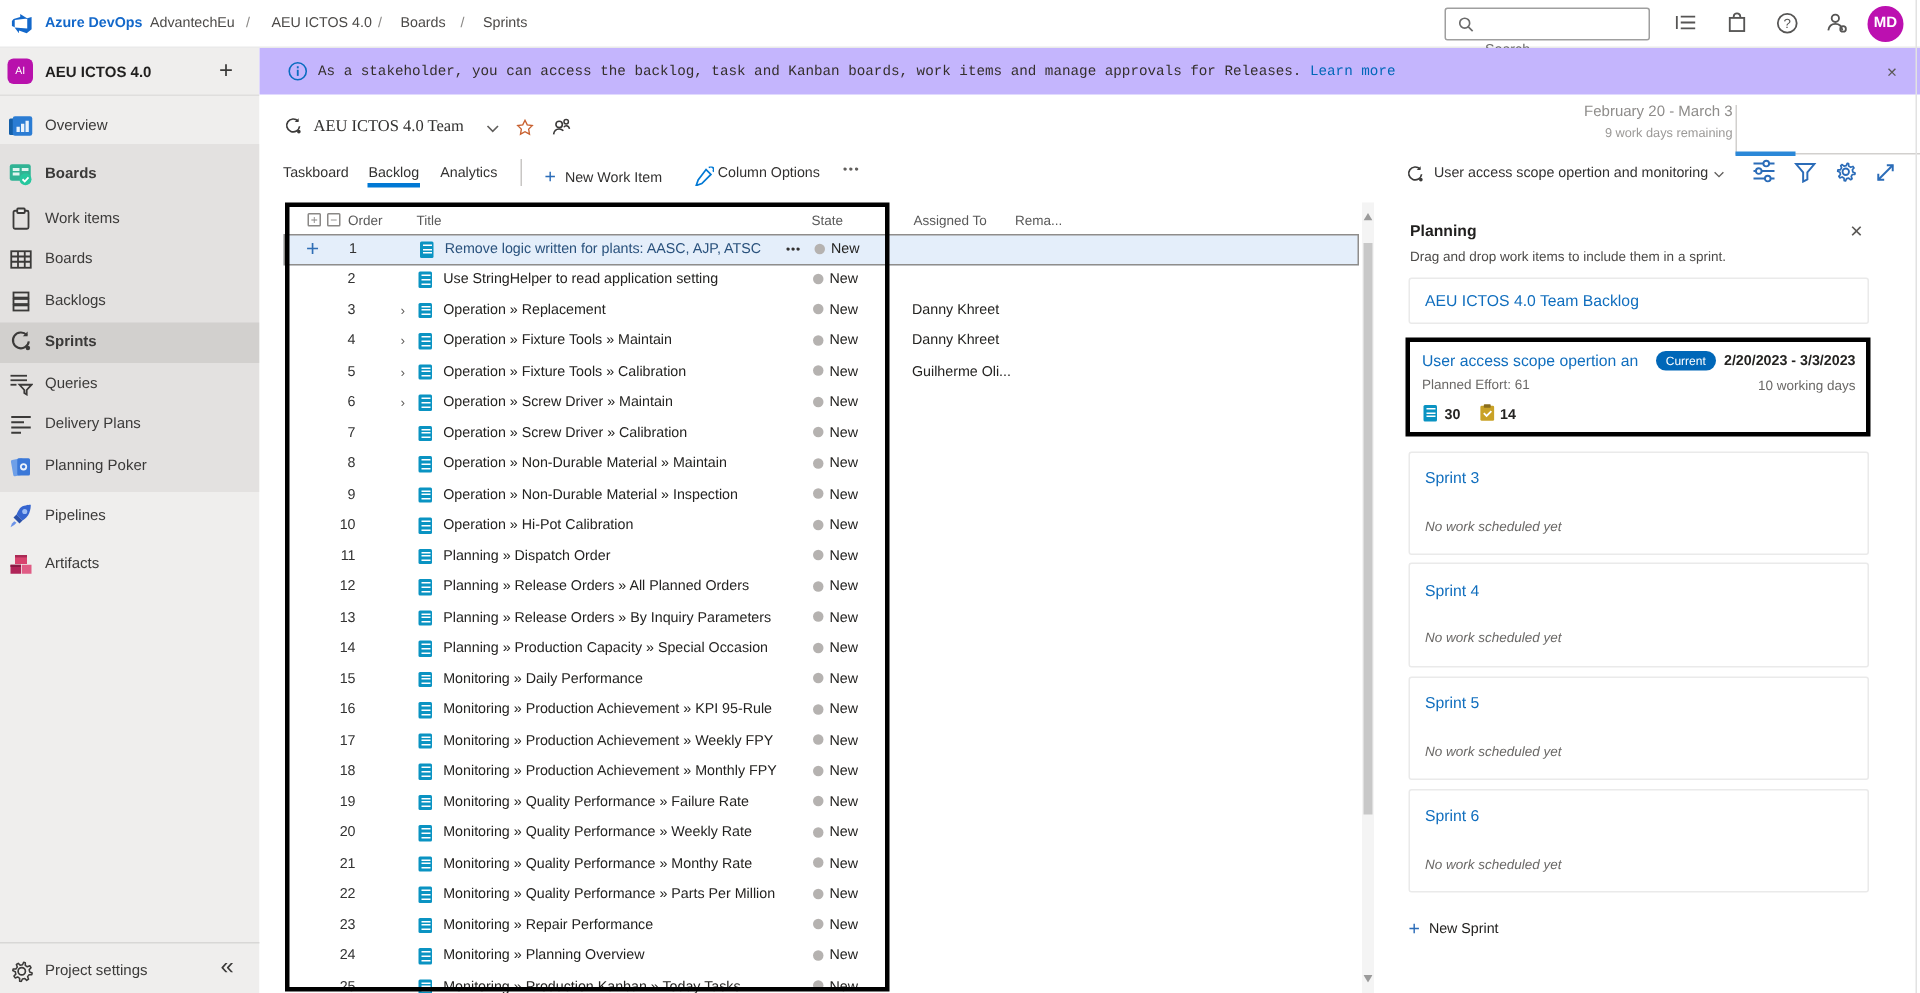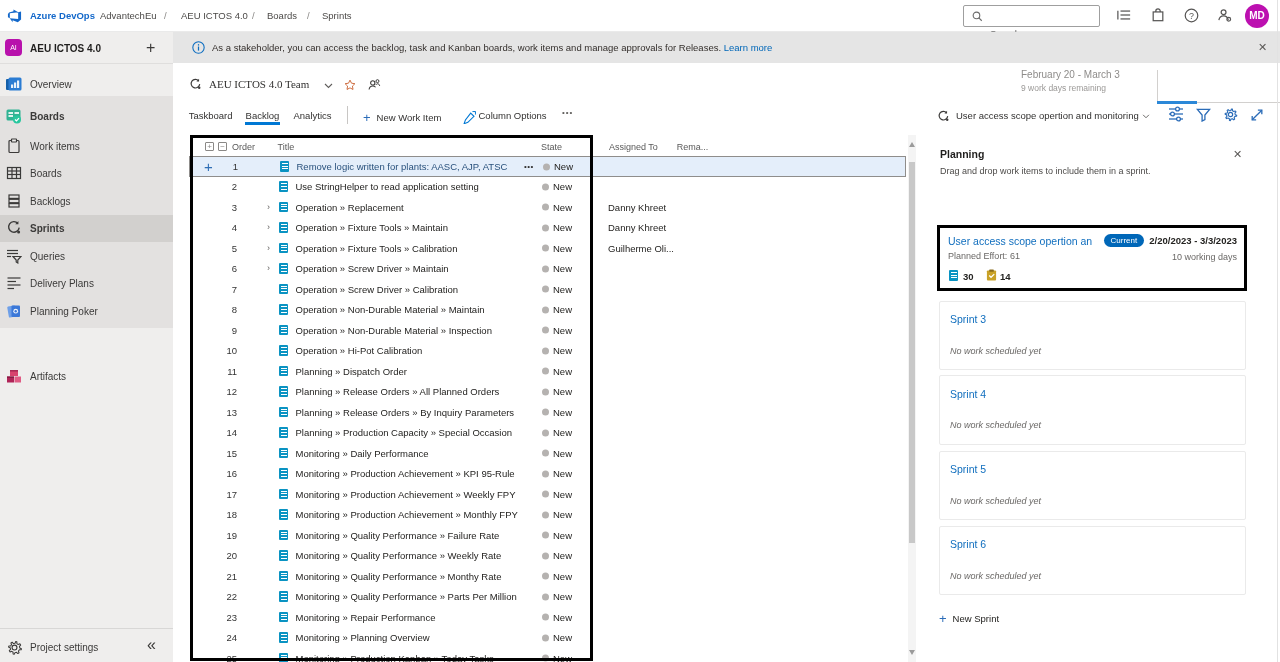--- a/index.html
+++ b/index.html
@@ -31,31 +31,31 @@
 .mitem .mic { position:absolute; left:6px; top:50%; margin-top:-8px; width:16px; height:16px; }
 .mitem .mtx { position:absolute; left:30px; top:50%; transform:translateY(-50%); }
 .hubbg { position:absolute; left:0; top:64px; width:173px; height:232px; background:#e3e1e0; }
 .selbg { position:absolute; left:0; top:182.5px; width:173px; height:27.5px; background:#d2d0ce; }
 #psrow { position:absolute; left:0; top:596px; width:186px; height:34px; border-top:1px solid #d8d7d6; }
 #psrow .mtx { position:absolute; left:30px; top:13px; color:#3b3a39; }
 #collapse { position:absolute; left:147px; top:7px; font-size:16px; color:#3b3a39; }
 
 
 #main { position:absolute; left:173px; top:32px; width:1107px; height:630px; background:#fff; }
-#banner { position:absolute; left:0; top:0; width:1107px; height:31px; background:#e5e5e5; font-size:9.5px; }
+#banner { position:absolute; left:0; top:0; width:1107px; height:31px; background:#c4b5fd; font-size:9.5px;font-family:Liberation Mono, monospace; }
 #banner .itxt { position:absolute; left:39px; top:10px; color:#342f2c; }
 #banner .lm { color:#0067b8; }
 #banner .bx { position:absolute; left:1085px; top:9px; font-size:11px; color:#5a5856; }
 #infoicon { position:absolute; left:19px; top:9px; }
 
 #teamtitle { position:absolute; left:36px; top:46px; font-size:11px; color:#323130;font-family:Liberation Serif, serif; }
 #tstar { position:absolute; left:171px; top:47px; }
 #tppl  { position:absolute; left:194px; top:46px; }
 
-#daterange { position:absolute; left:848px; top:37px; width:171px; }
+#daterange { position:absolute; left:811px; top:37px; width:171px; text-align:right; }
 #daterange .d1 { font-size:10px; color:#8e8c8a; }
 #daterange .d2 { font-size:8.5px; color:#9b9997; margin-top:3px; }
 #datebox { position:absolute; left:984px; top:38px; width:123px; height:33px; background:#fff;
   border-left:1px solid #d2d0ce; border-bottom:1px solid #d2d0ce; }
 #datebox i { position:absolute; left:-1px; bottom:-2px; width:40px; height:3px; background:#2b88d8; }
 
 #tabsrow { position:absolute; left:0; top:73px; width:1107px; height:30px; font-size:9.5px; color:#323130; }
 .tab { position:absolute; top:4.5px; }
 #tabul { position:absolute; left:71.6px; top:16.6px; width:35px; height:3px; background:#0078d4; }
 .vsep { position:absolute; left:173.5px; top:1px; width:1px; height:18px; background:#c8c6c4; }
@@ -254,20 +254,29 @@
     </div>
   <div class="mitem" style="top:265px;height:27.5px;padding-left:38px;">
       <svg class="mic" viewBox="0 0 16 16">
         <rect x="2" y="3" width="8" height="11" rx="1" fill="#6e9fe8" transform="rotate(-10 6 8.5)"></rect>
         <rect x="5.5" y="2.5" width="8.5" height="11.5" rx="1" fill="#3b78d8"></rect>
         <circle cx="9.7" cy="8.2" r="2.4" fill="#fff" opacity="0.9"></circle>
         <circle cx="9.7" cy="8.2" r="1.2" fill="#3b78d8"></circle>
       </svg>
       <span class="mtx">Planning Poker</span>
     </div>
+  <div class="mitem" style="top:296px;height:32px;">
+      <svg class="mic" viewBox="0 0 16 16">
+        <path d="M9 1.5c3-1 5.5-1 5.5-1s.2 2.5-1 5.5c-.8 2-2.5 4-4.5 5L5 7c1-2 2-4.5 4-5.5z" fill="#3665d0"></path>
+        <circle cx="10.5" cy="5" r="1.7" fill="#9dbdf5"></circle>
+        <path d="M5 7 3 9l4 4 2-2z" fill="#2b50a8"></path>
+        <path d="M3.5 11.5 2 13l-1 2.5L3.5 14l1.5-1.5z" fill="#6b93e8"></path>
+      </svg>
+      <span class="mtx">Pipelines</span>
+    </div>
   <div class="mitem" style="top:328px;height:32px;">
       <svg class="mic" viewBox="0 0 16 16">
         <rect x="4" y="2" width="8" height="6" fill="#d8436e"></rect>
         <rect x="4" y="2" width="8" height="1.6" fill="#a92a55"></rect>
         <rect x="1" y="8.5" width="7" height="6" fill="#b02458"></rect>
         <rect x="1" y="8.5" width="7" height="1.5" fill="#8a1a44"></rect>
         <rect x="8.5" y="8.5" width="6.5" height="6" fill="#e05c85"></rect>
       </svg>
       <span class="mtx">Artifacts</span>
     </div>
@@ -647,20 +656,23 @@
       <path d="M3 5 0 0h6z" fill="#9b9b9b"></path>
     </svg>
 </div>
 
 <div id="blackbox"></div>
 
 <div id="panel">
   <h2>Planning</h2>
   <span class="px">✕</span>
   <div class="sub">Drag and drop work items to include them in a sprint.</div>
+  <div class="pcard" id="bcklog">
+      <span class="sname">AEU ICTOS 4.0 Team Backlog</span>
+    </div>
   <div id="curcard">
     <span class="sname">User access scope opertion an</span>
     <span id="curbadge">Current</span>
     <span id="curdate">2/20/2023 - 3/3/2023</span>
     <span id="peffort">Planned Effort: 61</span>
     <span id="wdays">10 working days</span>
     <span class="docicon">
         <i></i>
         <i></i>
         <i></i>

